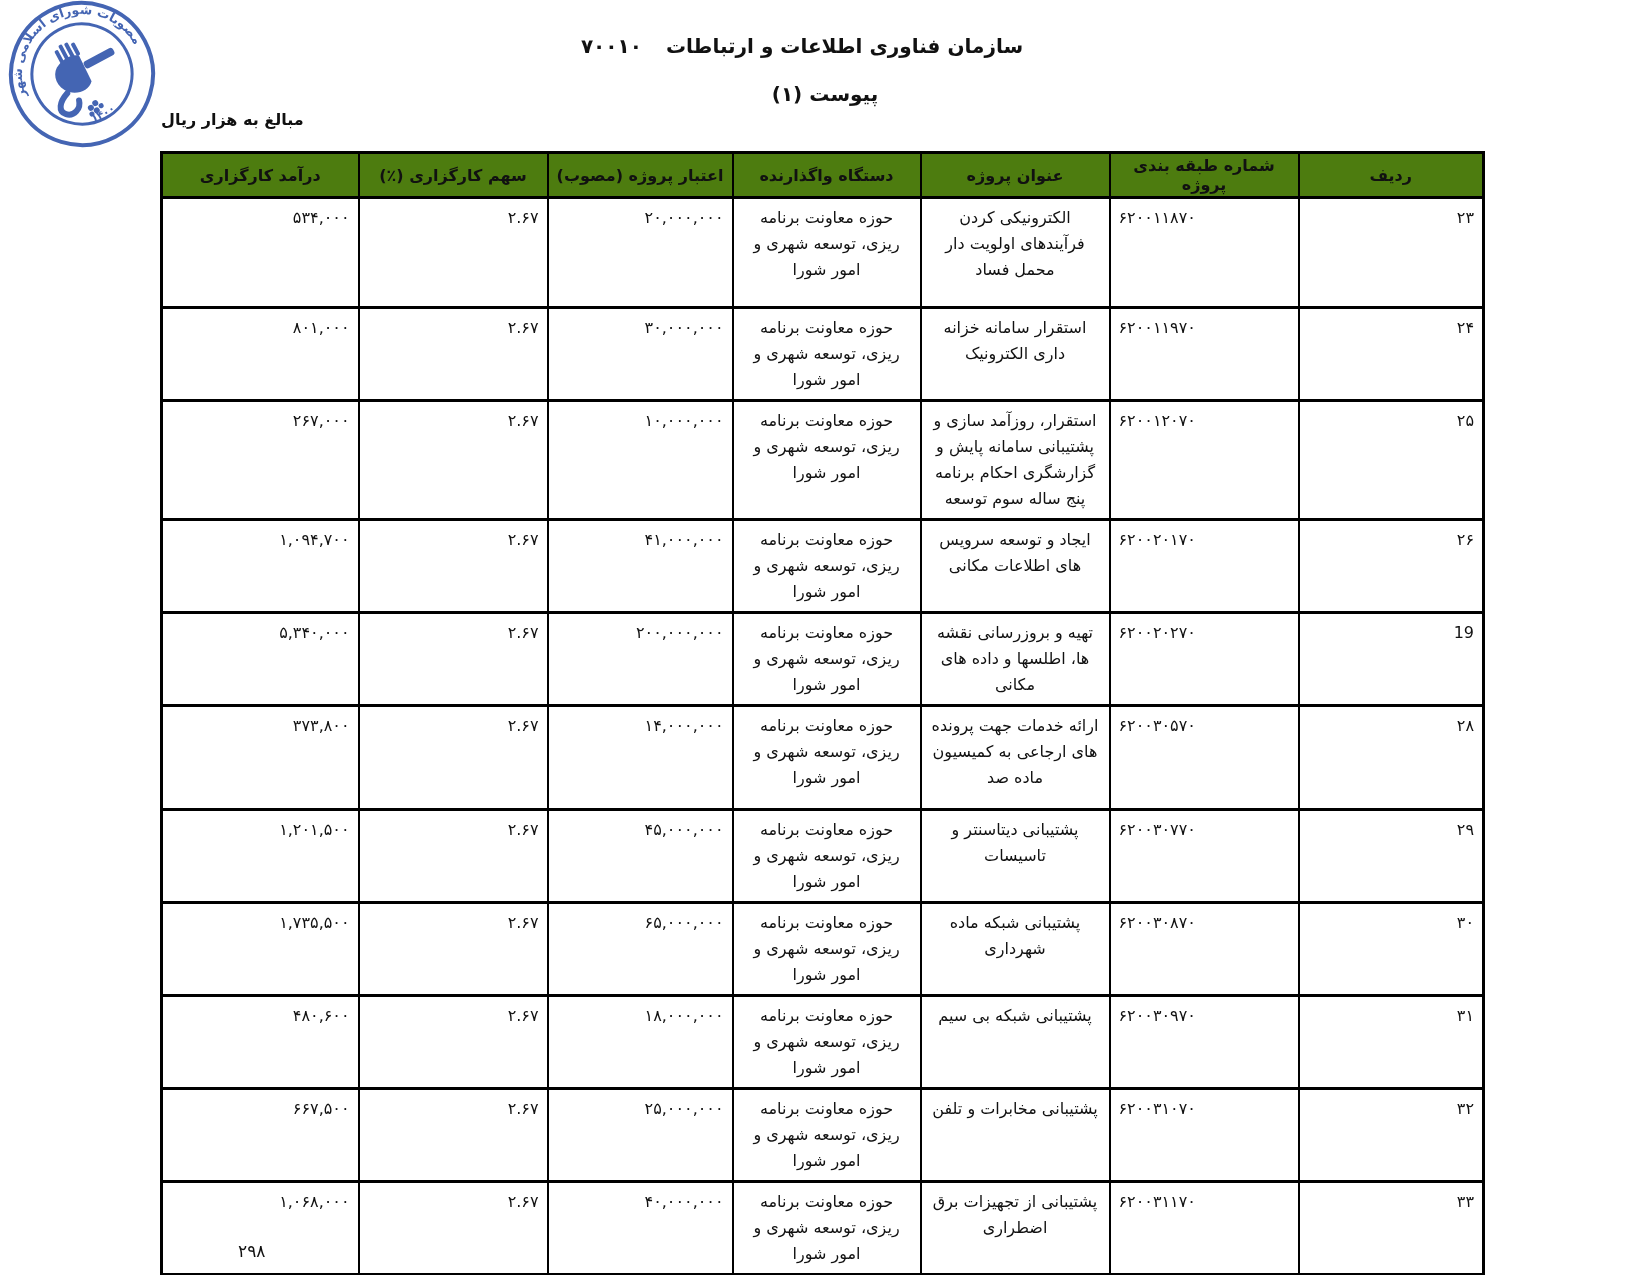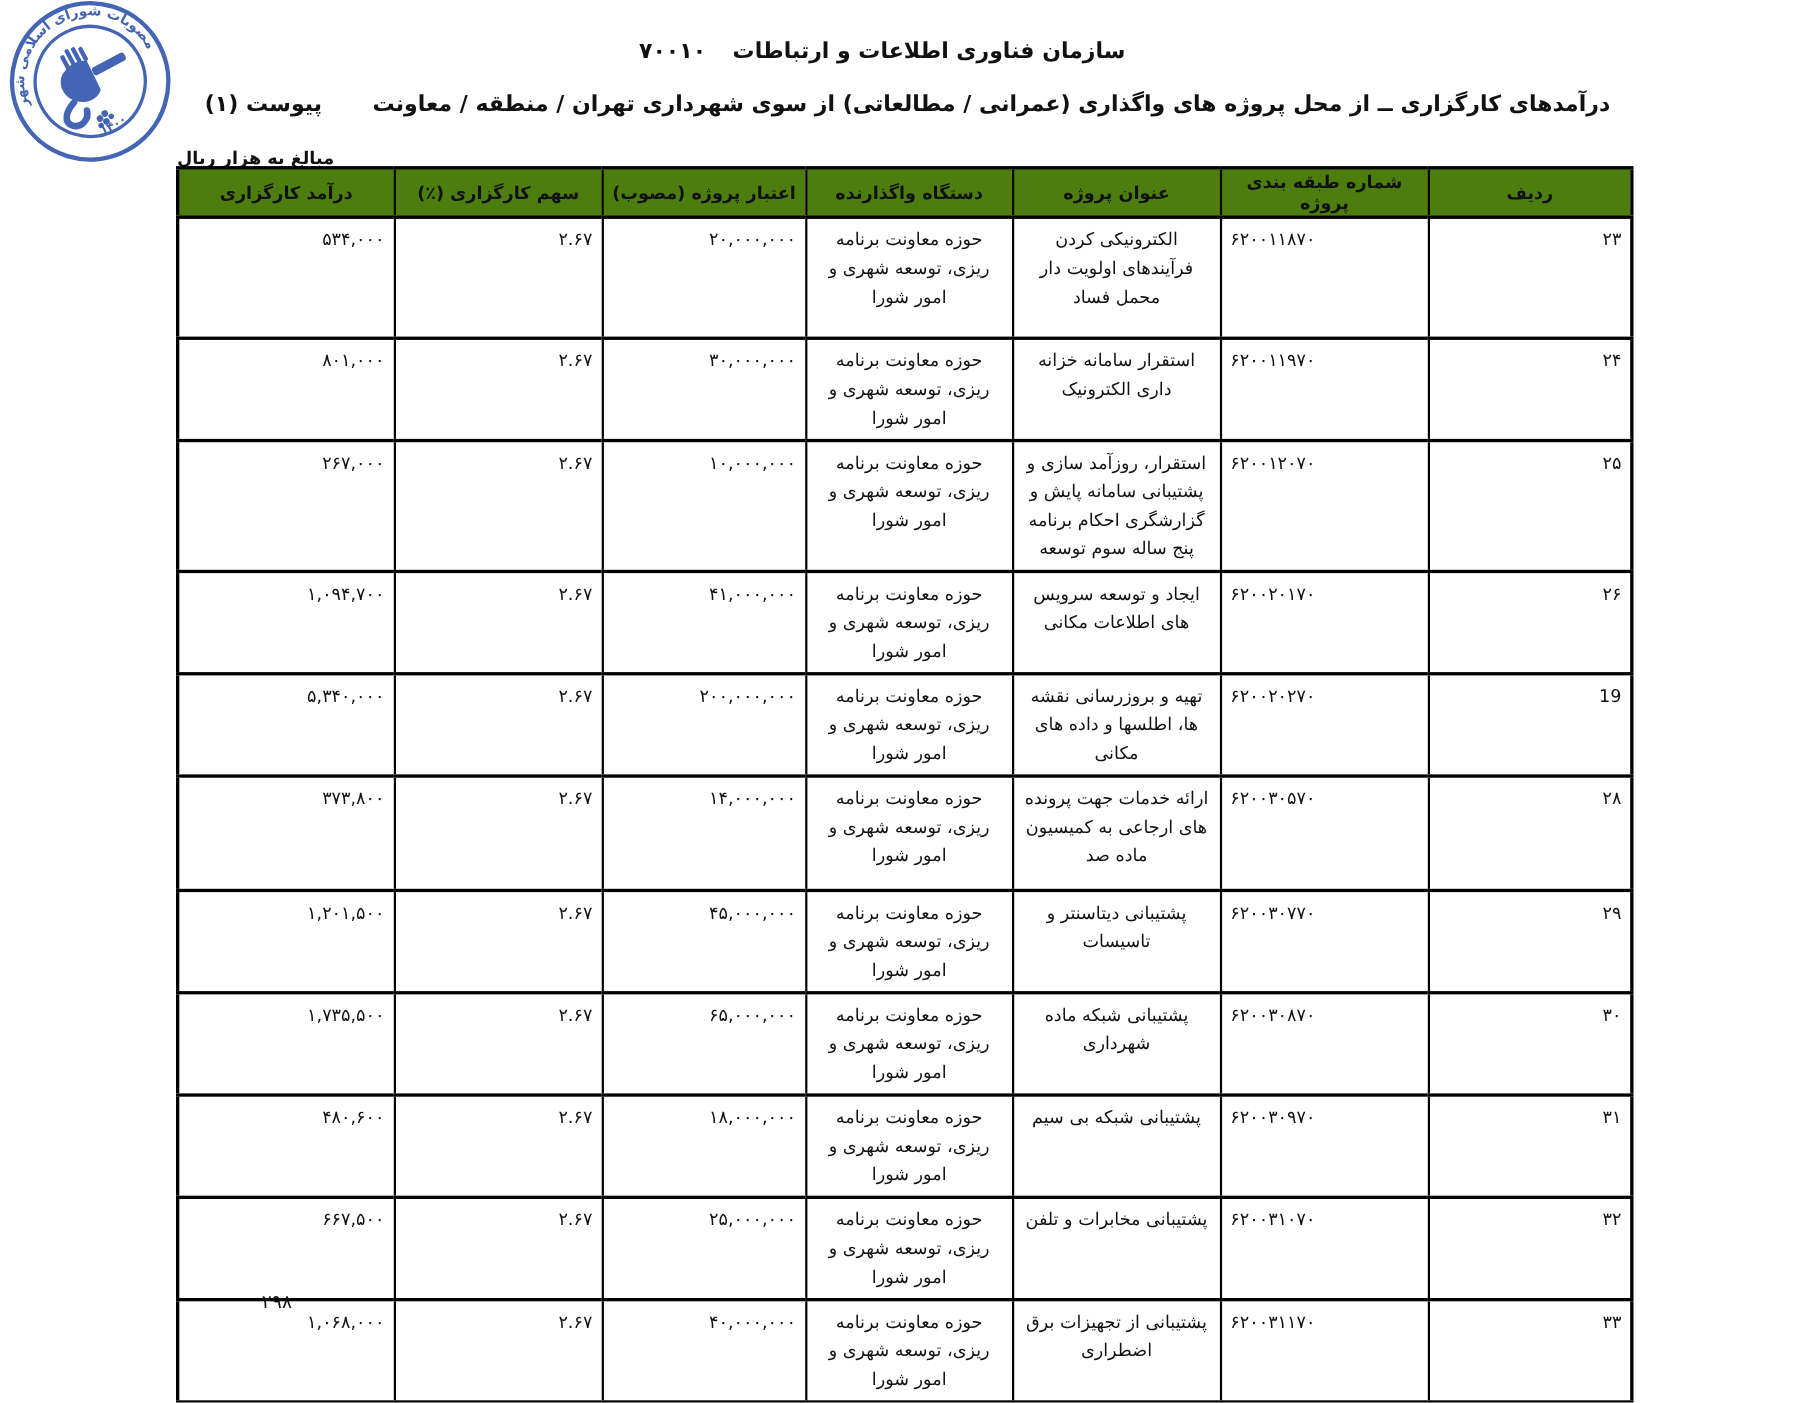--- a/index.html
+++ b/index.html
@@ -16,21 +16,21 @@
     display:flex; justify-content:center; align-items:baseline; gap:24px;
     direction:ltr; font-size:20px; font-weight:bold;
     transform:translateX(-23px);
   }
   .doc-line{
     position:absolute; top:82px; left:0; width:1650px;
     display:flex; justify-content:center; align-items:baseline; gap:46px;
     direction:rtl; font-size:20px; font-weight:bold;
   }
   .amounts-note{
-    position:absolute; top:134px; left:161px;
+    position:absolute; top:110px; left:161px;
     direction:rtl; font-size:16px; font-weight:bold;text-align:right;
   }
 
   
   .stamp{ position:absolute; top:-4px; left:2px; width:160px; height:160px; opacity:.88; }
   .stamp text{ fill:var(--stamp-color); font-family:"DejaVu Sans", sans-serif; }
   .stamp .ink{ stroke:var(--stamp-color); }
   .stamp .inkfill{ fill:var(--stamp-color); }
 
   
@@ -51,21 +51,21 @@
   table.budget td{
     vertical-align:top; padding:6px 8px; line-height:26px; font-size:16px;
   }
   td.c-row   { text-align:right; }
   td.c-code  { text-align:left; }
   td.c-title { text-align:center; font-size:15px; }
   td.c-agency{ text-align:center; font-size:15px; }
   td.c-credit, td.c-share, td.c-income{ text-align:right; }
 
   .page-number{
-    position:absolute; top:1174px; left:238px;
+    position:absolute; top:1241px; left:238px;
     font-size:17px; direction:rtl;
   }
 </style>
 </head>
 <body>
 
 <svg class="stamp" viewBox="0 0 160 160">
   <g transform="rotate(-28 80 78)">
     <circle class="ink" cx="80" cy="78" r="71" fill="none" stroke-width="4"></circle>
     <circle class="ink" cx="80" cy="78" r="50" fill="none" stroke-width="3"></circle>
@@ -96,21 +96,20 @@
     </g>
   </g>
 </svg>
 
 <div class="org-line">
   <span>۷۰۰۱۰</span>
   <span dir="rtl">سازمان فناوری اطلاعات و ارتباطات</span>
 </div>
 
 <div class="doc-line">
-  <span>درآمدهای کارگزاری ــ از محل پروژه های واگذاری (عمرانی / مطالعاتی) از سوی شهرداری تهران / منطقه / معاونت</span>
   <span>پیوست (۱)</span>
 </div>
 
 <div class="amounts-note">مبالغ به هزار ریال</div>
 
 <table class="budget">
   <colgroup>
     <col style="width:185px">
       <col style="width:189px">
       <col style="width:189px">

